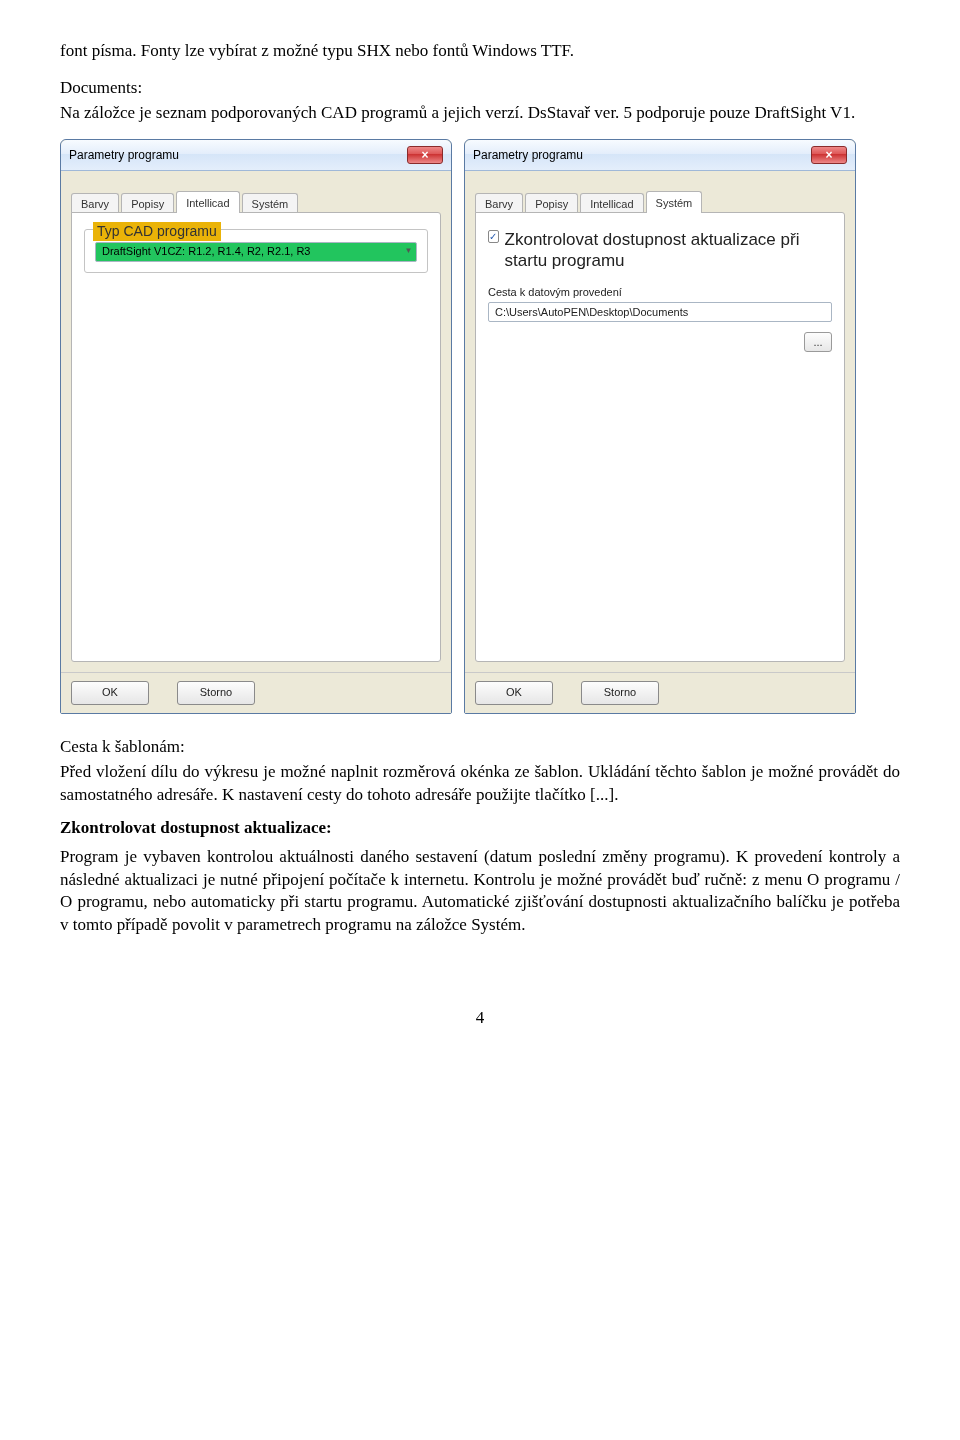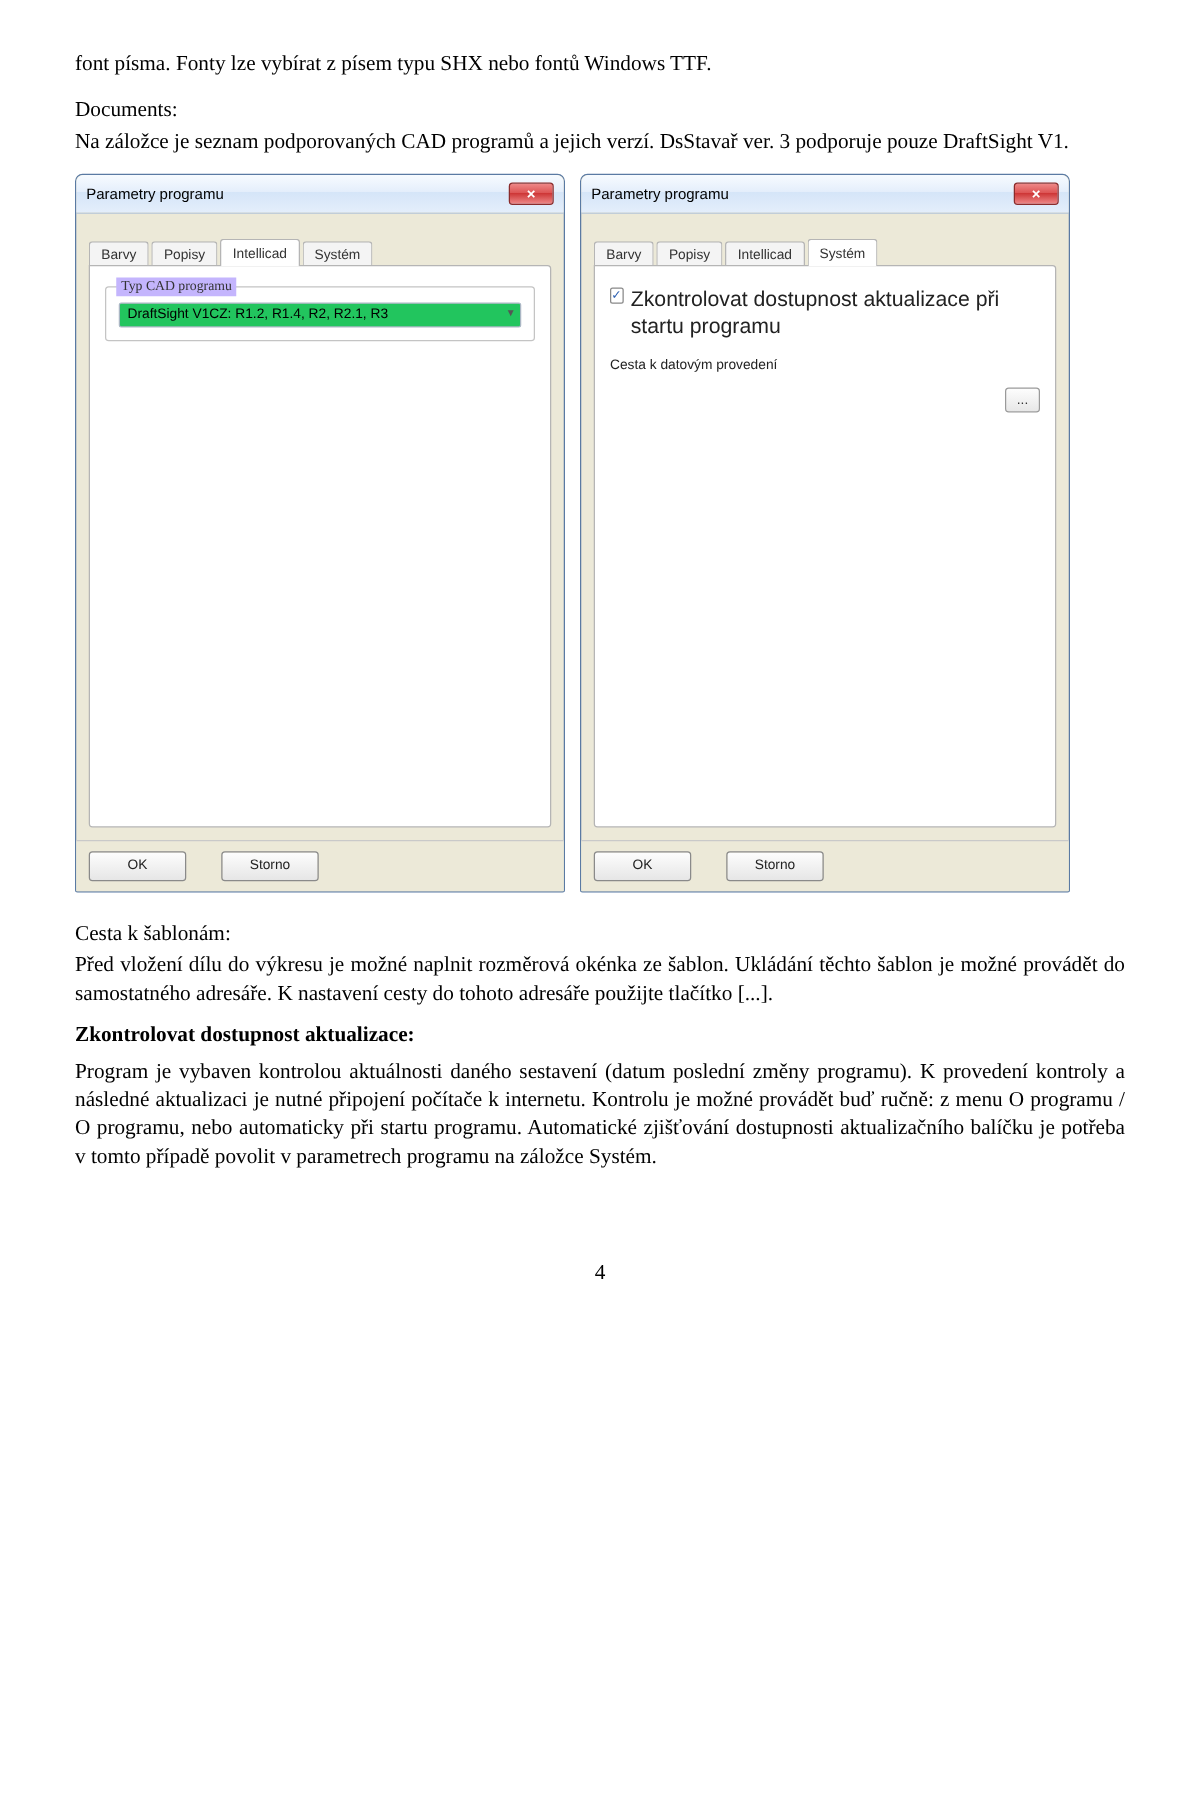--- a/index.html
+++ b/index.html
@@ -99,25 +99,24 @@
     border: 1px solid #c4c4c4;
     border-radius: 3px;
     padding: 12px 10px 10px 10px;
     position: relative;
     margin-top: 6px;
   }
   .groupbox .legend {
     position: absolute;
     top: -8px;
     left: 8px;
-    background: #c4b5fd;
+    background: #eab308;
     padding: 0 4px;
-    font-size: 11px;
+    font-size: 14px;
     color: #333;
-    font-family: Liberation Serif, serif;
   }
   .combo {
     display: flex;
     align-items: center;
     border: 1px solid #aab6c4;
     border-radius: 2px;
     height: 20px;
     background: #22c55e;
     font-size: 11px;
   }
@@ -181,24 +180,24 @@
   .page-number {
     text-align: center;
     font-family: "Times New Roman", serif;
     font-size: 17px;
     margin-top: 70px;
   }
 </style>
 </head>
 <body>
 
-<p>font písma. Fonty lze vybírat z písem typu SHX nebo fontů Windows TTF.</p>
+<p>font písma. Fonty lze vybírat z možné typu SHX nebo fontů Windows TTF.</p>
 
 <p class="section-label"><span>Documents:</span></p>
-<p>Na záložce je seznam podporovaných CAD programů a jejich verzí. DsStavař ver. 3 podporuje pouze DraftSight V1.</p>
+<p>Na záložce je seznam podporovaných CAD programů a jejich verzí. DsStavař ver. 5 podporuje pouze DraftSight V1.</p>
 
 <div class="dialogs-row">
 
   <div class="dialog">
     <div class="titlebar">
       <span class="title">Parametry programu</span>
       <div class="wbtn">
         <span>×</span>
       </div>
     </div>
@@ -238,20 +237,21 @@
         <div class="tab">Popisy</div>
         <div class="tab">Intellicad</div>
         <div class="tab active">Systém</div>
       </div>
       <div class="tabpage">
         <div class="chkrow">
           <div class="cb">✓</div>
           <div class="lbl">Zkontrolovat dostupnost aktualizace při startu programu</div>
         </div>
         <div class="fieldlbl">Cesta k datovým provedení</div>
+        <div class="txt">C:\Users\AutoPEN\Desktop\Documents</div>
         <div class="browse">...</div>
       </div>
     </div>
     <div class="footer">
       <div class="btn">OK</div>
       <div class="btn">Storno</div>
     </div>
   </div>
 
 </div>

